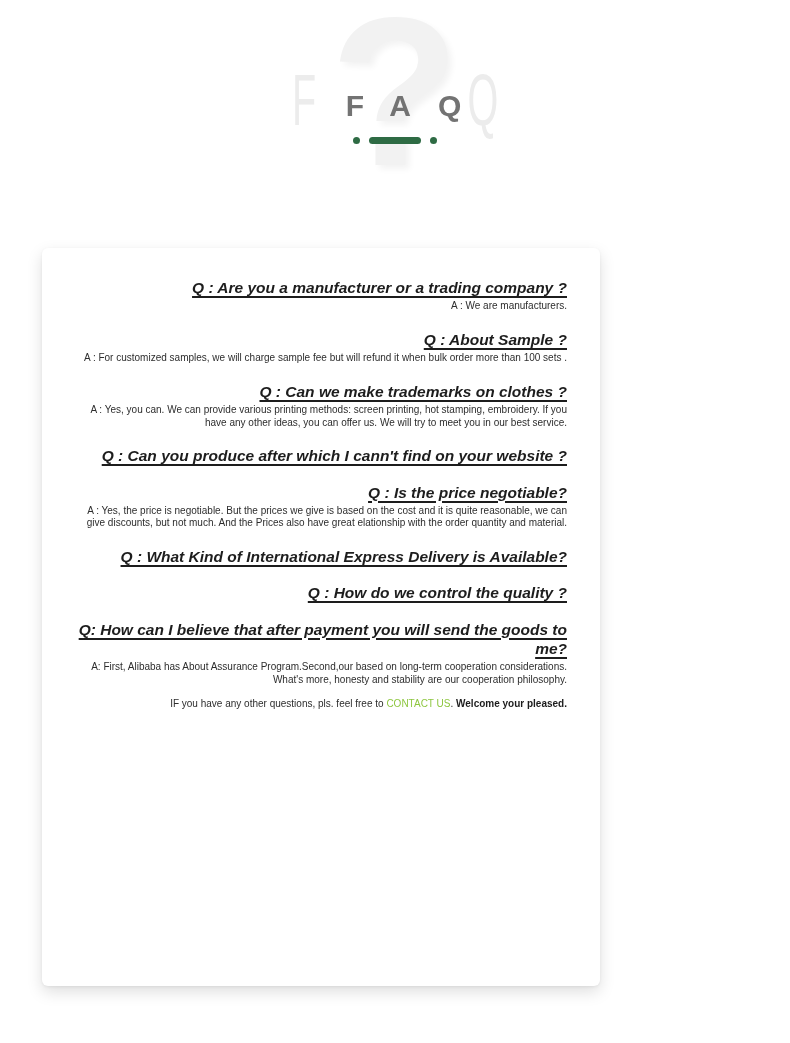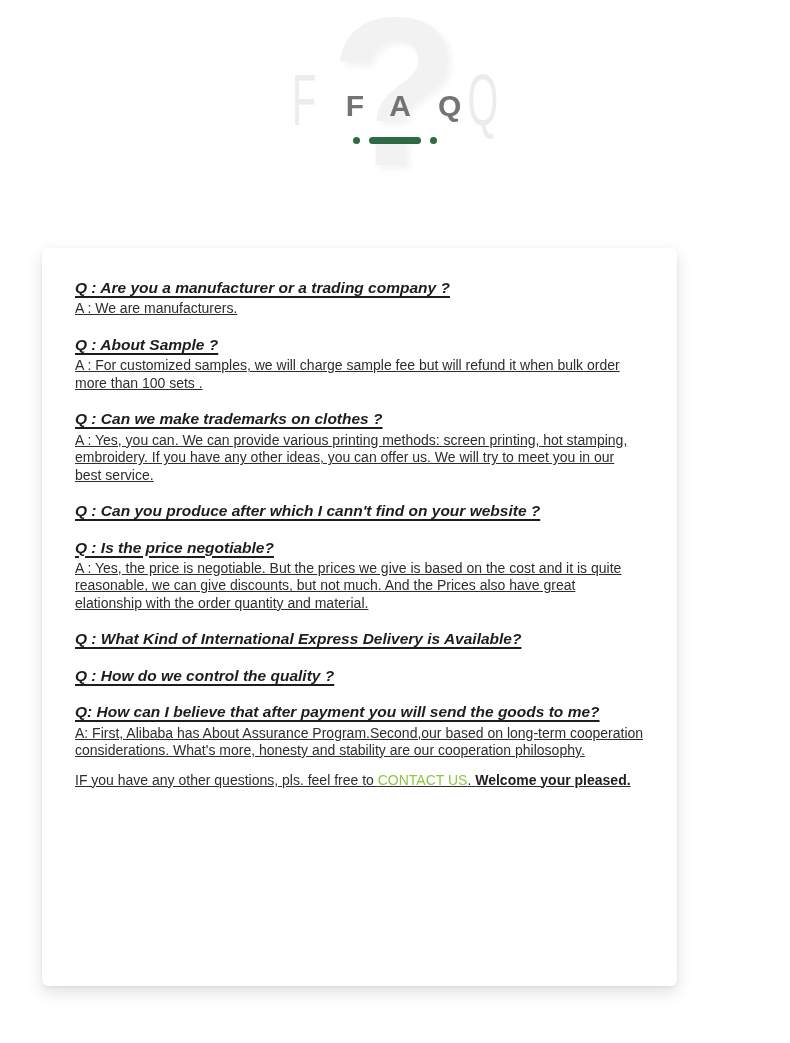--- a/index.html
+++ b/index.html
@@ -60,42 +60,42 @@
     background:var(--divider-green,#2e6b44);
   }
   .divider .bar {
     width:52px; height:7px; border-radius:4px;
     background:var(--divider-green,#2e6b44);
   }
 
   
   .faq-card {
     position:absolute; left:42px; top:248px;
-    width:635px; height:738px;
+    width:558px; height:738px;
     background:#ffffff;
     border-radius:6px;
     box-shadow:0 6px 16px rgba(0,0,0,0.13), 0 1px 3px rgba(0,0,0,0.06);
     padding:30px 33px 30px 33px;
     overflow:hidden;
+    text-align:right;
   }
   .faq-item { margin-bottom:17px; }
   .faq-item:last-child { margin-bottom:12px; }
   .question {
     font-size:15.5px; line-height:1.25;
     font-weight:700; font-style:italic;
     color:#1d1d1d;
     text-decoration:underline;
     text-decoration-thickness:1.5px;
     text-underline-offset:3px;
     margin-bottom:3px;
   }
   .answer {
-    font-size:14px; line-height:1.25;
+    font-size:10px; line-height:1.25;
     color:#2d2d2d;
-    text-decoration:underline;
   }
   .closing { margin-top:0; }
   .closing .bold { font-weight:700; color:#1d1d1d; }
   .contact-link {
     color:var(--accent-green,#8dc63f);
     text-decoration:none;
     cursor:pointer;
   }
 </style>
 </head>

